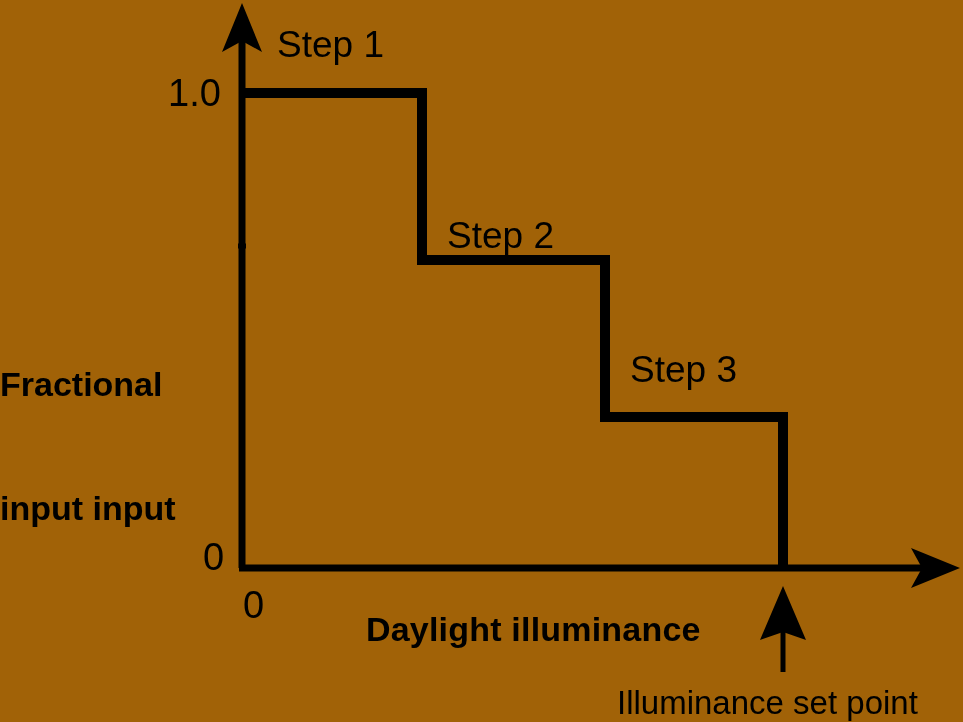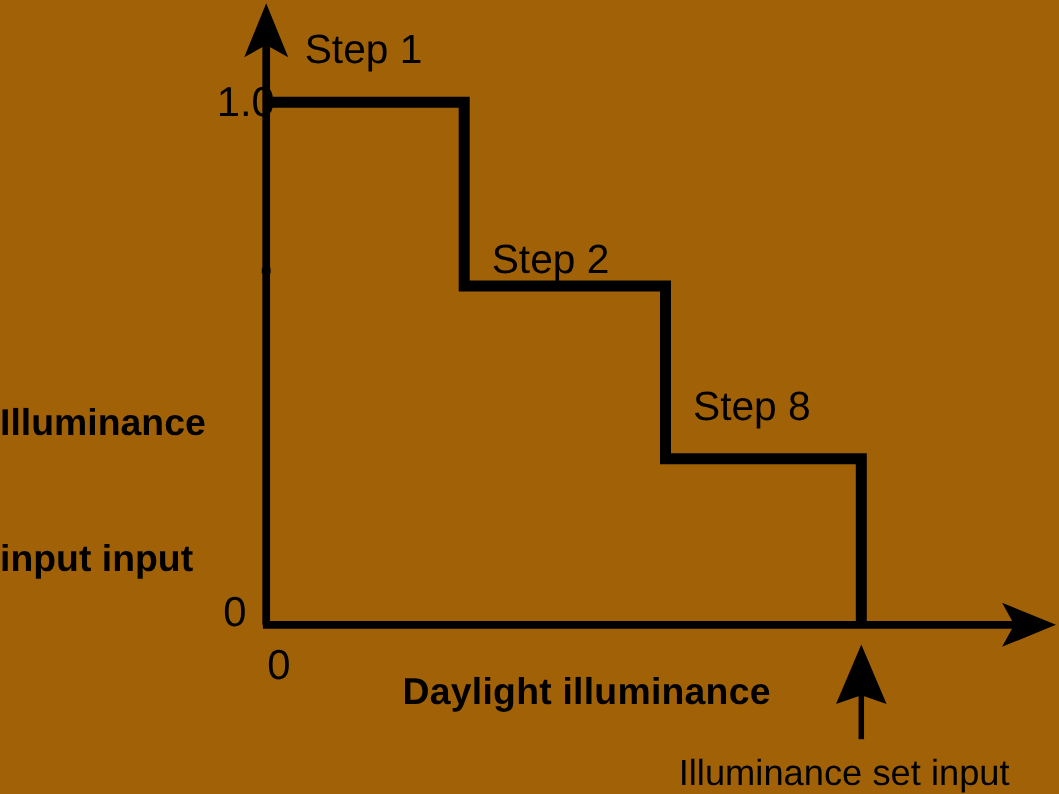--- a/index.html
+++ b/index.html
@@ -53,21 +53,21 @@
     line-height: 1.22;
   }
   .lbl-annot {
     font-size: 33px;
     font-weight: 400;
   }
   
   #step1-label { left: 277px; top: 26px; }
   #step2-label { left: 447px; top: 193px; margin-top: 24px; }
   #step3-label { left: 630px; top: 351px; }
-  #ytick-1-label { left: 168px; top: 74px; margin-left: 29px; }
+  #ytick-1-label { left: 168px; top: 74px; }
   #ytick-0-label { left: 203px; top: 538px; }
   #xtick-0-label { left: 243px; top: 586px; }
   #y-axis-title { left: 0px; top: 281px; }
   #x-axis-title { left: 366px; top: 612px; }
   #setpoint-label { left: 617px; top: 686px; }
 </style>
 </head>
 <body>
 
 <div id="stage">
@@ -85,28 +85,28 @@
     <polygon points="960,568 911,548 922,568 911,588" fill="#000000"></polygon>
 
     <polyline points="242,93 422,93 422,260 605,260 605,417 783,417 783,568" fill="none" stroke="#000000" stroke-width="10" stroke-linecap="butt" stroke-linejoin="miter"></polyline>
 
     <line x1="783" y1="672" x2="783" y2="612" stroke="#000000" stroke-width="5"></line>
     <polygon points="783,586 806,640 783,632 760,640" fill="#000000"></polygon>
   </svg>
 
   <div class="lbl lbl-step" id="step1-label">Step 1</div>
   <div class="lbl lbl-step" id="step2-label">Step 2</div>
-  <div class="lbl lbl-step" id="step3-label">Step 8</div>
+  <div class="lbl lbl-step" id="step3-label">Step 3</div>
 
   <div class="lbl lbl-tick" id="ytick-1-label">1.0</div>
   <div class="lbl lbl-tick" id="ytick-0-label">0</div>
   <div class="lbl lbl-tick" id="xtick-0-label">0</div>
 
   <div class="lbl lbl-ylabel" id="y-axis-title">
-    <div>Illuminance</div>
+    <div>Fractional</div>
     <div>input input</div>
   </div>
 
   <div class="lbl lbl-axis-bold" id="x-axis-title">Daylight illuminance</div>
 
-  <div class="lbl lbl-annot" id="setpoint-label">Illuminance set input</div>
+  <div class="lbl lbl-annot" id="setpoint-label">Illuminance set point</div>
 
 </div>
 
 </body></html>

